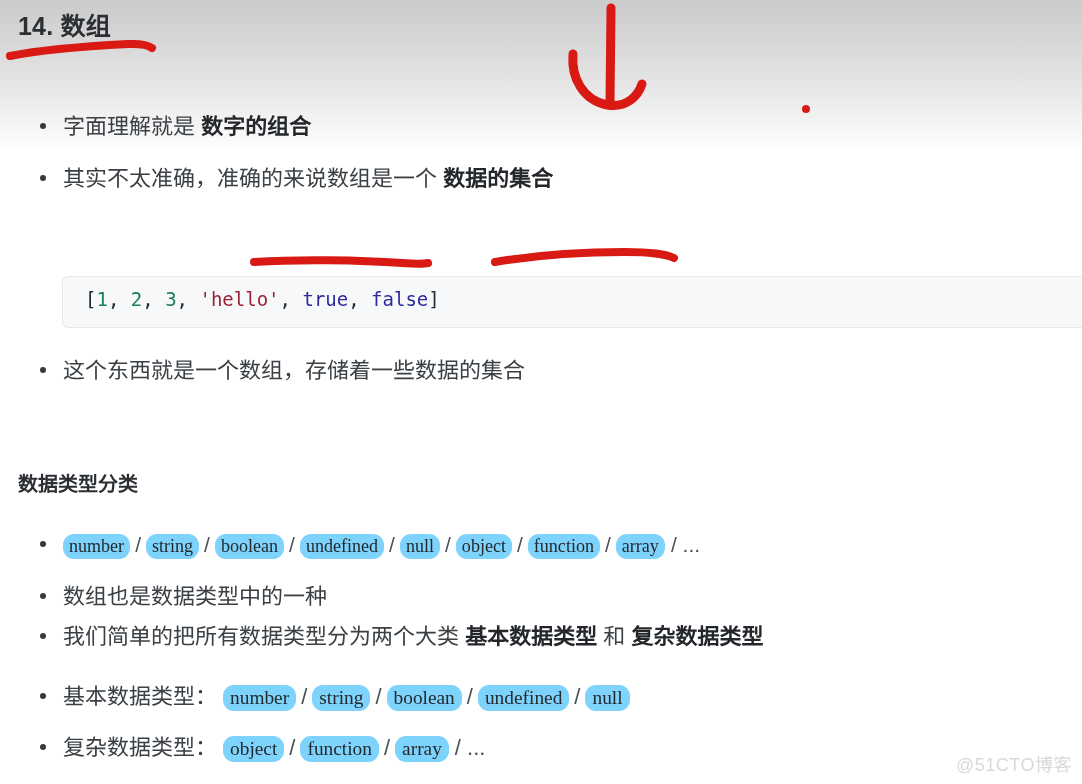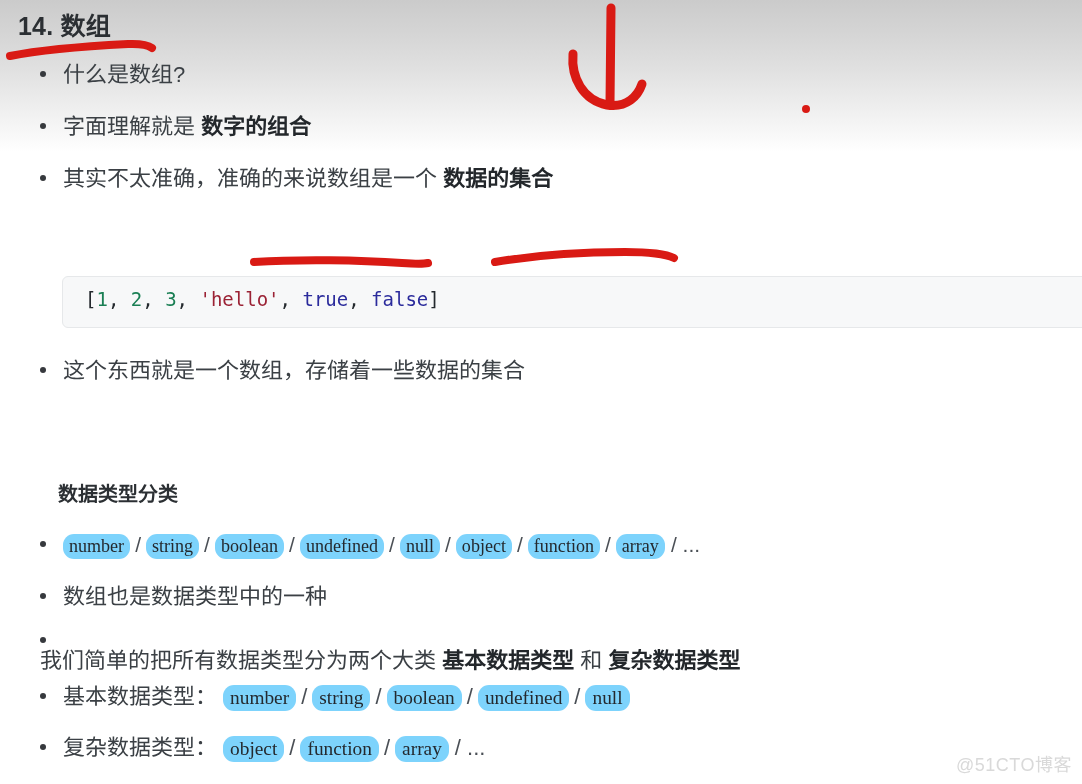--- a/index.html
+++ b/index.html
@@ -162,24 +162,20 @@
 </style>
 </head>
 <body>
 
 <div id="bg-gradient"></div>
 
 <div id="page">
 
   <div class="doc-heading">14. 数组</div>
 
-  <div class="bullet-row" style="left:40px; top:62px;">
-    <span class="bullet-dot"></span>
-    <span class="bullet-text">什么是数组?</span>
-  </div>
 
   <div class="bullet-row" style="left:40px; top:114px;">
     <span class="bullet-dot"></span>
     <span class="bullet-text"><span>字面理解就是 </span><b>数字的组合</b></span>
   </div>
 
   <div class="bullet-row" style="left:40px; top:166px;">
     <span class="bullet-dot"></span>
     <span class="bullet-text"><span>其实不太准确，准确的来说数组是一个 </span><b>数据的集合</b></span>
   </div>
@@ -187,33 +183,33 @@
 
   <div id="code-block">
     <pre><span class="tok-punc">[</span><span class="tok-num">1</span><span class="tok-punc">, </span><span class="tok-num">2</span><span class="tok-punc">, </span><span class="tok-num">3</span><span class="tok-punc">, </span><span class="tok-str">'hello'</span><span class="tok-punc">, </span><span class="tok-bool">true</span><span class="tok-punc">, </span><span class="tok-bool">false</span><span class="tok-punc">]</span></pre>
   </div>
 
   <div class="bullet-row" style="left:40px; top:358px;">
     <span class="bullet-dot"></span>
     <span class="bullet-text">这个东西就是一个数组，存储着一些数据的集合</span>
   </div>
 
-  <div class="sub-heading" style="top:478px;margin-left:40px;">数据类型分类</div>
+  <div class="sub-heading" style="top:468px;">数据类型分类</div>
 
   <div class="bullet-row" style="left:40px; top:532px;">
     <span class="bullet-dot"></span>
     <span class="bullet-text sm"><span class="chip">number</span><span class="sep">/</span><span class="chip">string</span><span class="sep">/</span><span class="chip">boolean</span><span class="sep">/</span><span class="chip">undefined</span><span class="sep">/</span><span class="chip">null</span><span class="sep">/</span><span class="chip">object</span><span class="sep">/</span><span class="chip">function</span><span class="sep">/</span><span class="chip">array</span><span class="ellipsis" style="padding-left:6px;">/ ...</span></span>
   </div>
 
   <div class="bullet-row" style="left:40px; top:584px;">
     <span class="bullet-dot"></span>
     <span class="bullet-text">数组也是数据类型中的一种</span>
   </div>
 
-  <div class="bullet-row" style="left:40px; top:642px;flex-direction:column;">
+  <div class="bullet-row" style="left:40px; top:624px;">
     <span class="bullet-dot"></span>
     <span class="bullet-text"><span>我们简单的把所有数据类型分为两个大类 </span><b>基本数据类型</b><span> 和 </span><b>复杂数据类型</b></span>
   </div>
 
   <div class="bullet-row row-big" style="left:40px; top:684px;">
     <span class="bullet-dot"></span>
     <span class="bullet-text"><span>基本数据类型：</span><span class="chip" style="margin-left:6px;">number</span><span class="sep">/</span><span class="chip">string</span><span class="sep">/</span><span class="chip">boolean</span><span class="sep">/</span><span class="chip">undefined</span><span class="sep">/</span><span class="chip">null</span></span>
   </div>
 
   <div class="bullet-row row-big" style="left:40px; top:735px;">

